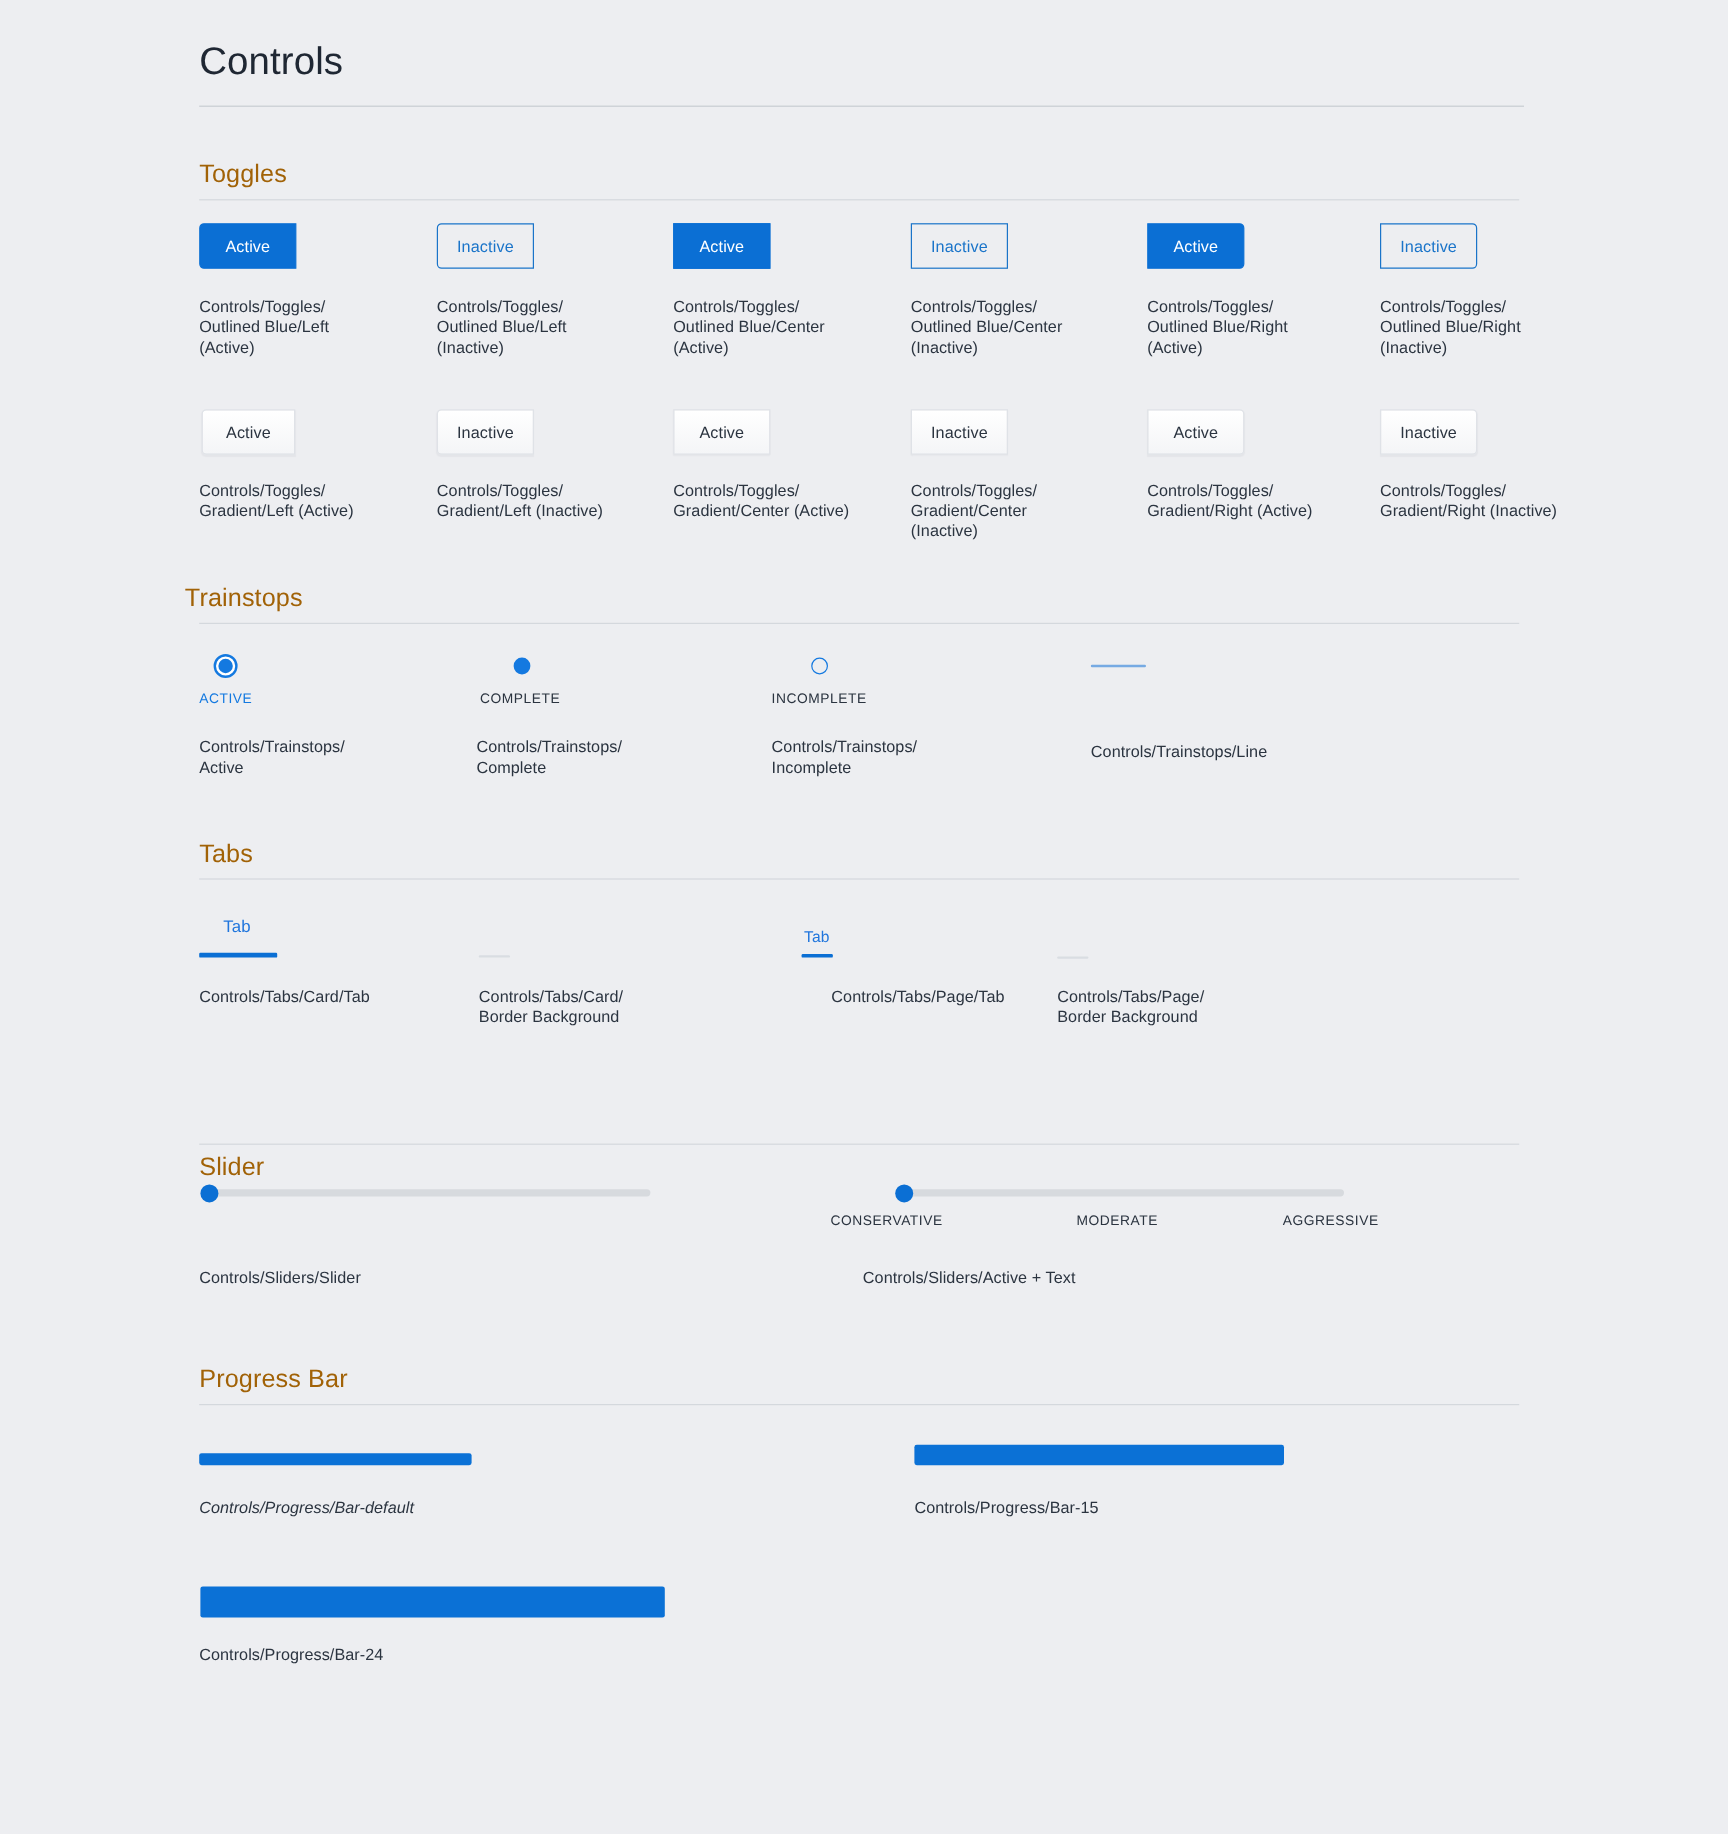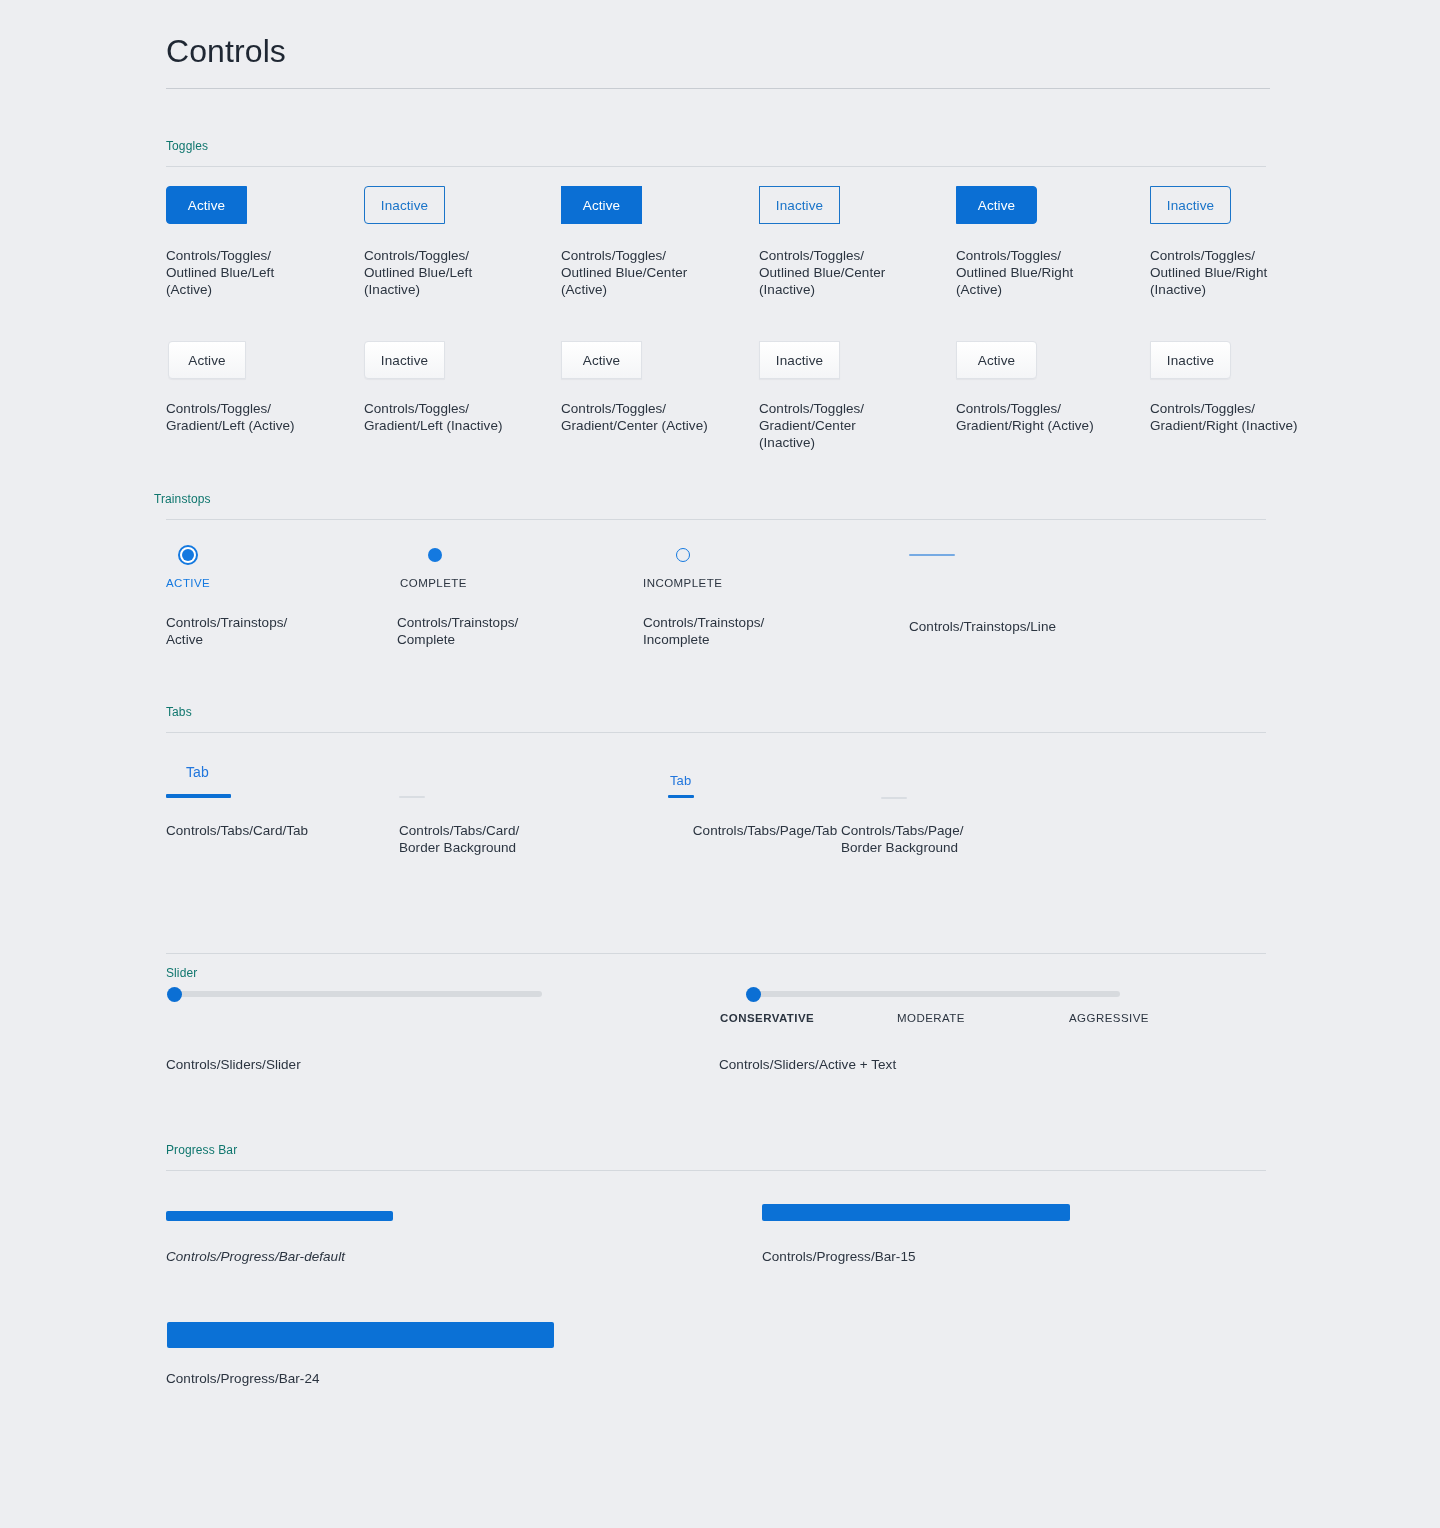--- a/index.html
+++ b/index.html
@@ -38,23 +38,23 @@
     left: 166px;
     top: 88px;
     width: 1104px;
     height: 1px;
     background: #c8ccd2;
   }
 
   
   .section-title {
     position: absolute;
-    font-size: 12px;
+    font-size: 21px;
     font-weight: 400;
-    color: #0f766e;
+    color: #a16207;
     line-height: 20px;
     letter-spacing: 0.1px;
   }
   .section-rule {
     position: absolute;
     left: 166px;
     width: 1100px;
     height: 1px;
     background: #d4d8dd;
   }
@@ -328,33 +328,33 @@
 
   <div class="tab-border-bg" style="left:399px; top:796px; width:26px;"></div>
   <div class="caption" style="left:399px; top:822px; width:200px;">Controls/Tabs/Card/
 Border Background</div>
 
   <div class="tab-label" style="left:670px; top:772px; font-size:13px;">Tab</div>
   <div class="tab-underline-page" style="left:668px; top:795px; width:26px;"></div>
   <div class="caption" style="left:650px; top:822px; width:230px;text-align:center;">Controls/Tabs/Page/Tab</div>
 
   <div class="tab-border-bg" style="left:881px; top:797px; width:26px; height:1.5px;"></div>
-  <div class="caption" style="left:841px; top:822px; width:200px;">Controls/Tabs/Page/
+  <div class="caption" style="left:881px; top:822px; width:200px;">Controls/Tabs/Page/
 Border Background</div>
 
   <div class="section-title" style="left:166px; top:923px;margin-top:40px;">Slider</div>
   <div class="section-rule" style="top:953px;"></div>
 
   <div class="slider-track" style="left:170px; top:991px; width:372px;"></div>
   <div class="slider-thumb" style="left:167px; top:987px;"></div>
   <div class="caption" style="left:166px; top:1056px; width:300px;">Controls/Sliders/Slider</div>
 
   <div class="slider-track" style="left:748px; top:991px; width:372px;"></div>
   <div class="slider-thumb" style="left:746px; top:987px;"></div>
-  <div class="slider-tick-label" style="left:720px; top:1011px;font-weight:bold;">CONSERVATIVE</div>
+  <div class="slider-tick-label" style="left:692px; top:1011px;">CONSERVATIVE</div>
   <div class="slider-tick-label" style="left:897px; top:1011px;">MODERATE</div>
   <div class="slider-tick-label" style="left:1069px; top:1011px;">AGGRESSIVE</div>
   <div class="caption" style="left:719px; top:1056px; width:320px;">Controls/Sliders/Active + Text</div>
 
   <div class="section-title" style="left:166px; top:1140px;">Progress Bar</div>
   <div class="section-rule" style="top:1170px;"></div>
 
   <div class="progress-bar" style="left:166px; top:1211px; width:227px; height:10px;"></div>
   <div class="caption" style="left:166px; top:1248px; width:300px;font-style:italic;">Controls/Progress/Bar-default</div>
 

